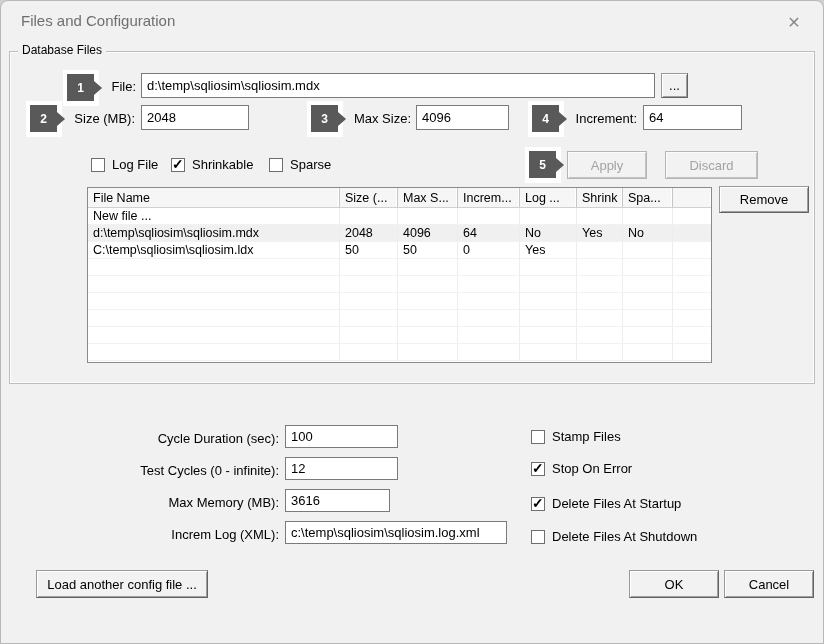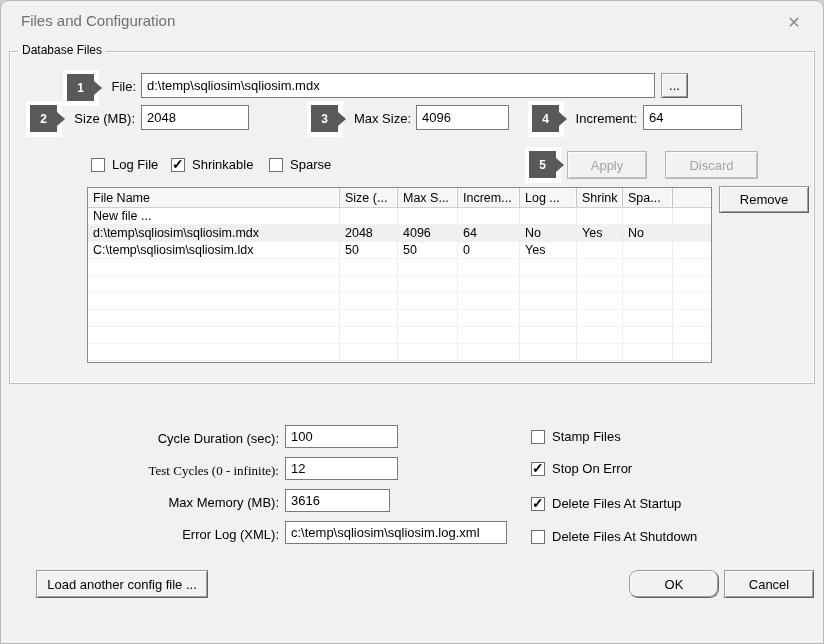--- a/index.html
+++ b/index.html
@@ -254,43 +254,43 @@
         <div class="lv-cell c5"></div>
         <div class="lv-cell c6"></div>
         <div class="lv-cell c7"></div>
       </div>
   </div>
 
 
   <div class="fld-label" style="left:100px; top:430px; width:178px;">Cycle Duration (sec):</div>
   <input class="txt" style="left: 284px; top: 424px; width: 113px; height: 23px;" value="100">
 
-  <div class="fld-label" style="left:100px; top:462px; width:178px;font-family:Liberation Serif, serif;">Test Cycles (0 - infinite):</div>
+  <div class="fld-label" style="left:100px; top:462px; width:178px;">Test Cycles (0 - infinite):</div>
   <input class="txt" style="left: 284px; top: 456px; width: 113px; height: 23px;" value="12">
 
   <div class="fld-label" style="left:100px; top:494px; width:178px;">Max Memory (MB):</div>
   <input class="txt" style="left: 284px; top: 488px; width: 105px; height: 23px;" value="3616">
 
-  <div class="fld-label" style="left:100px; top:526px; width:178px;">Error Log (XML):</div>
+  <div class="fld-label" style="left:100px; top:526px; width:178px;">Increm Log (XML):</div>
   <input class="txt" style="left: 284px; top: 520px; width: 222px; height: 23px;" value="c:\temp\sqliosim\sqliosim.log.xml">
 
   <div class="cb-row" style="left:530px; top:428px;">
     <span class="checkbox"></span>
     <span class="cb-label">Stamp Files</span>
   </div>
   <div class="cb-row" style="left:530px; top:441px;margin-top:19px;">
     <span class="checkbox checked"></span>
     <span class="cb-label">Stop On Error</span>
   </div>
   <div class="cb-row" style="left:530px; top:495px;align-items:flex-end;">
     <span class="checkbox checked"></span>
     <span class="cb-label">Delete Files At Startup</span>
   </div>
   <div class="cb-row" style="left:530px; top:528px;">
     <span class="checkbox"></span>
     <span class="cb-label">Delete Files At Shutdown</span>
   </div>
 
   <div class="btn" style="left:35px; top:569px; width:172px; height:28px;">Load another config file ...</div>
-  <div class="btn" style="left:628px; top:569px; width:90px; height:28px;border-radius:9px;">OK</div>
+  <div class="btn" style="left:628px; top:569px; width:90px; height:28px;">OK</div>
   <div class="btn" style="left:723px; top:569px; width:90px; height:28px;">Cancel</div>
 
 </div>
 
 </body></html>

